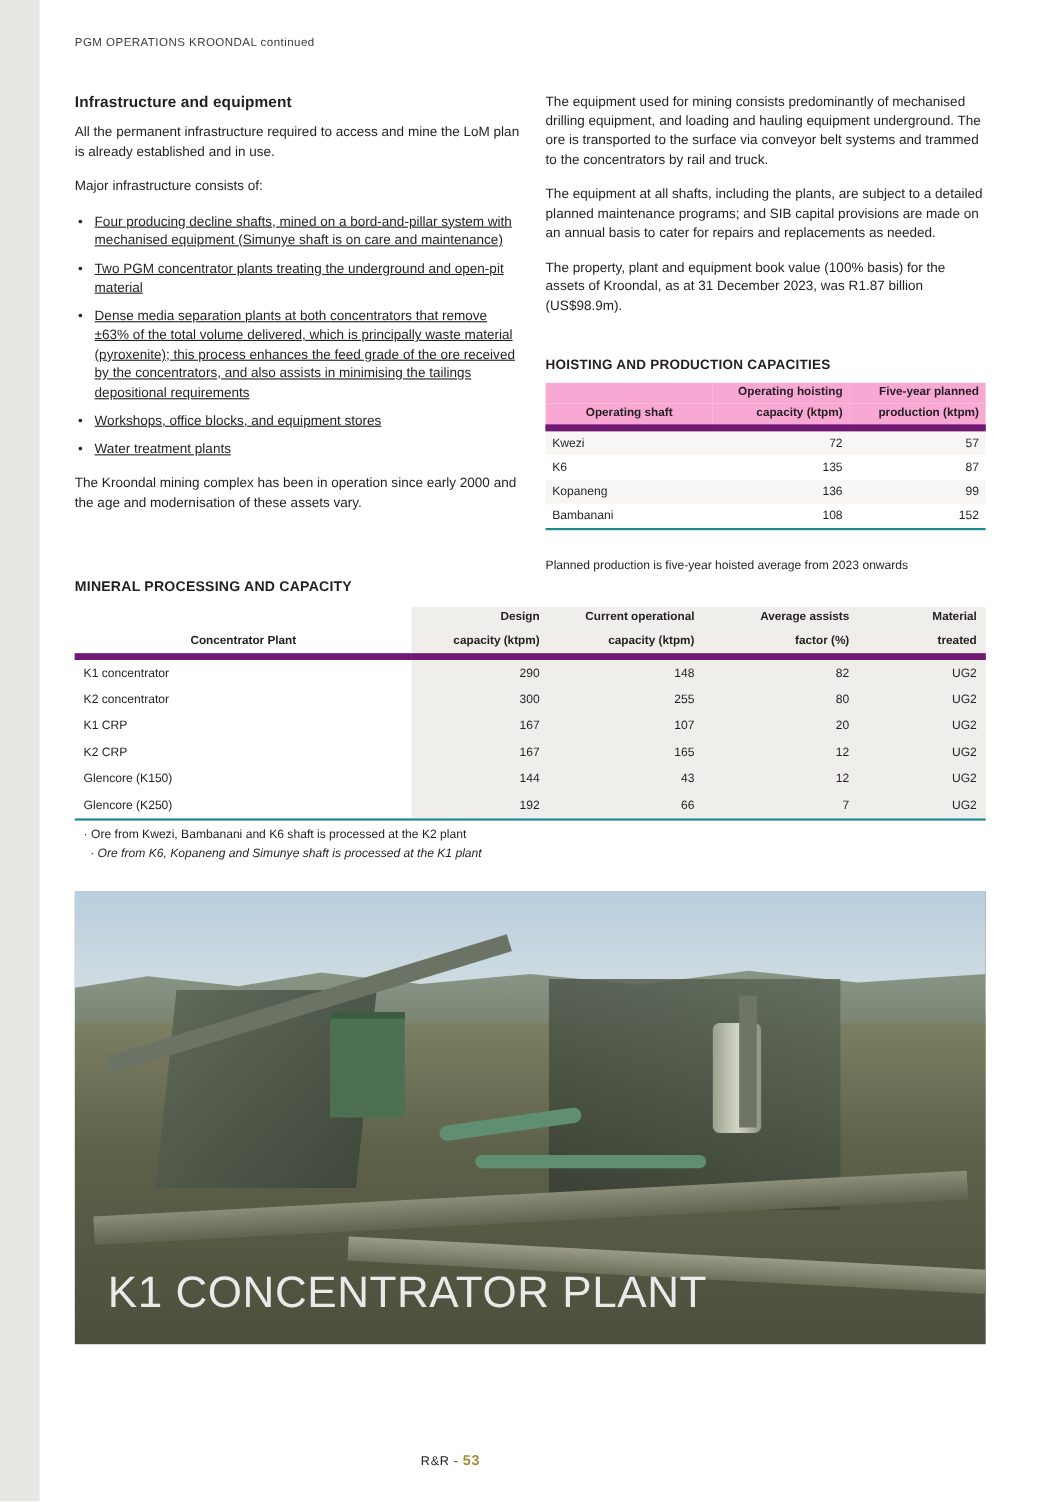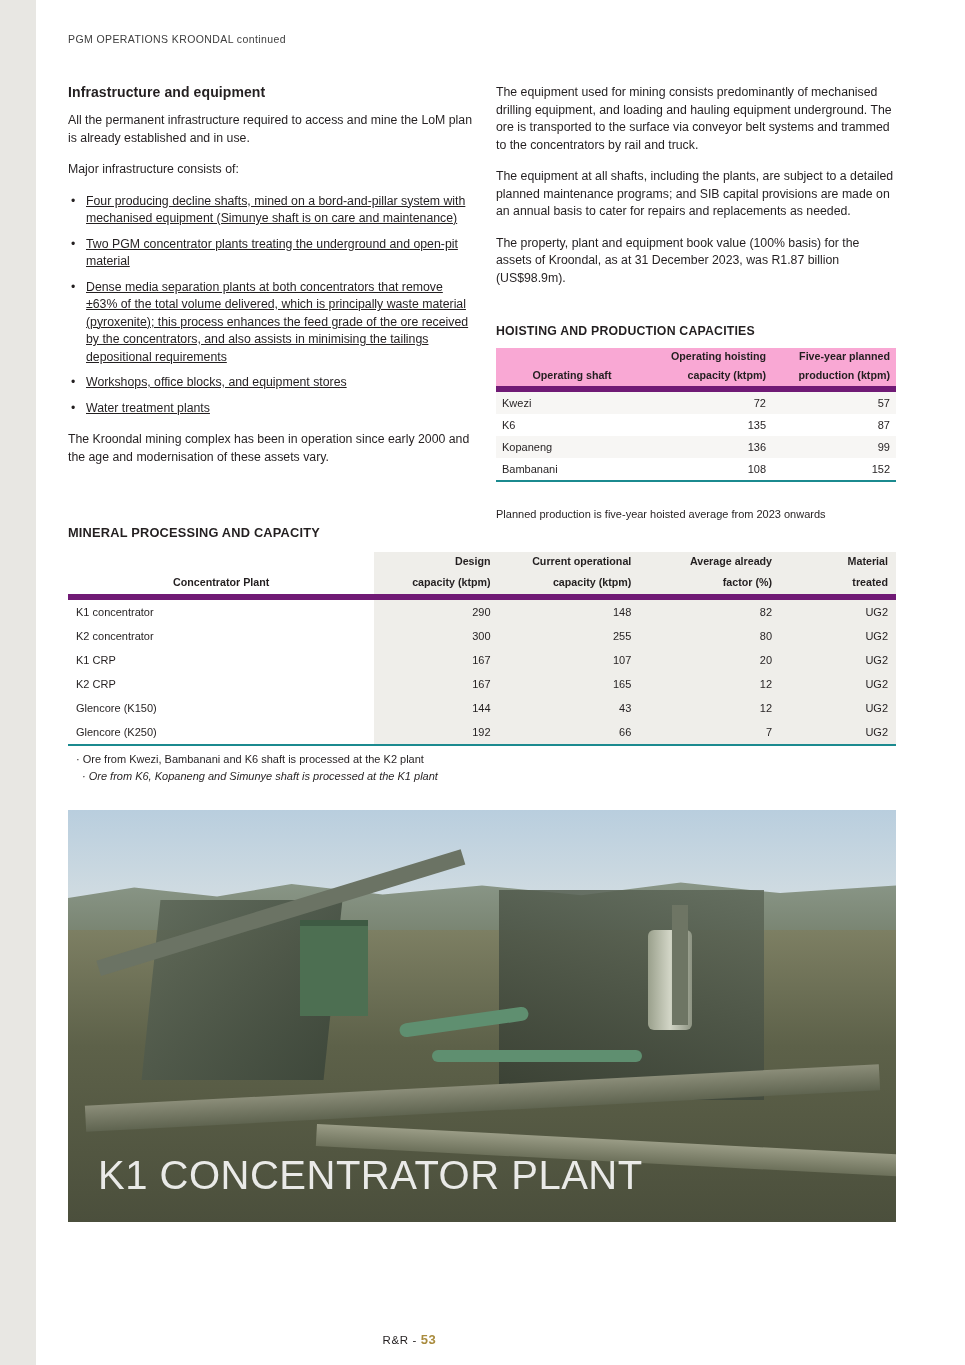--- a/index.html
+++ b/index.html
@@ -282,21 +282,21 @@
     bottom: 24px;
     font-size: 40px;
     color: rgba(255,255,255,0.88);
     letter-spacing: 0.5px;
     font-weight: 400;
   }
 
   .footer {
     position: absolute;
     left: 0;
-    bottom: 0;
+    bottom: 12px;
     width: 819px;
     height: 54px;
   }
   .footer-inner {
     position: absolute;
     left: 0;
     right: 0;
     bottom: 18px;
     text-align: center;
     font-size: 11.5px;
@@ -383,21 +383,21 @@
     </div>
 
     <div class="mineral-wrap">
       <h3 class="table-title">MINERAL PROCESSING AND CAPACITY</h3>
       <table class="mineral">
         <thead>
           <tr>
             <th style="width:37%;">&nbsp;</th>
             <th class="num shaded" style="width:15%;">Design</th>
             <th class="num shaded" style="width:17%;">Current operational</th>
-            <th class="num shaded" style="width:17%;">Average already</th>
+            <th class="num shaded" style="width:17%;">Average assists</th>
             <th class="num shaded" style="width:14%;">Material</th>
           </tr>
           <tr class="rule-teal">
             <th>Concentrator Plant</th>
             <th class="num shaded">capacity (ktpm)</th>
             <th class="num shaded">capacity (ktpm)</th>
             <th class="num shaded">factor (%)</th>
             <th class="num shaded">treated</th>
           </tr>
         </thead>

